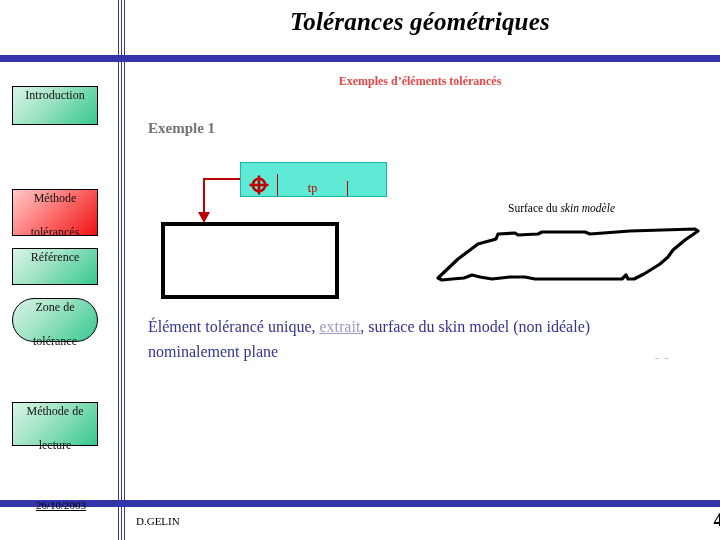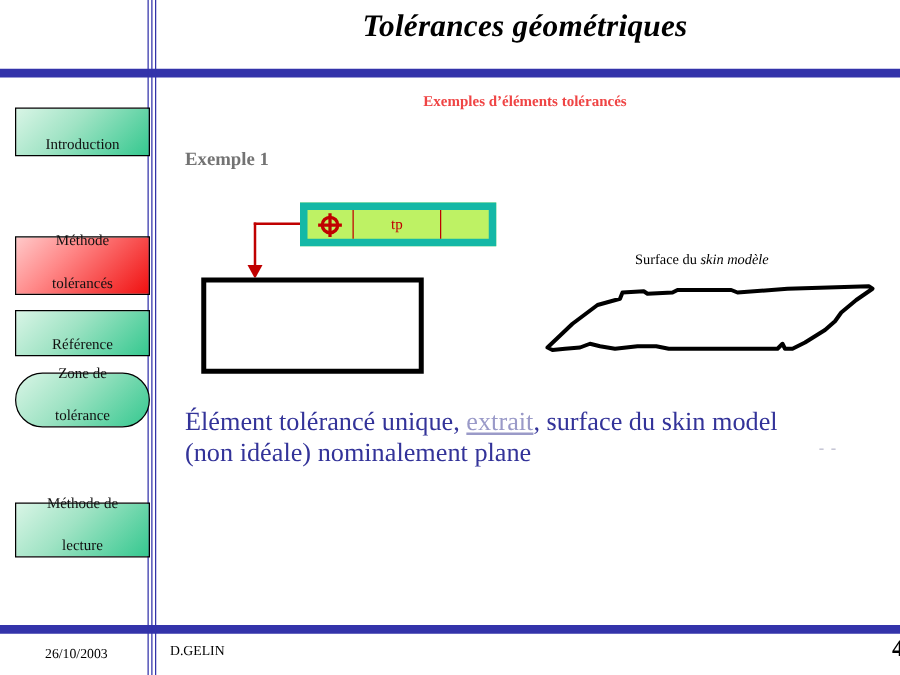--- a/index.html
+++ b/index.html
@@ -73,28 +73,28 @@
     top: 120px;
     font-size: 15px;
     font-weight: bold;
     color: #737373;
   }
 
   
   .nav-btn {
     position: absolute;
     left: 12px;
-    width: 108px;
+    width: 86px;
     border: 1px solid #000000;
     text-align: center;
     font-size: 12px;
     line-height: 17px;
     color: #111111;
     display: flex;
-    align-items: flex-end;
+    align-items: flex-start;
     justify-content: center;
     box-sizing: border-box;
     background: linear-gradient(135deg, #d9f5e6 0%, #9fe3c4 42%, #35c88f 100%);
   }
   .nav-btn.active {
     background: linear-gradient(135deg, #ffc9c9 0%, #ff8a8a 35%, #f01010 100%);
   }
   .nav-btn span { display: block; padding: 0 2px; }
 
   #nav-introduction   { top: 86px;  height: 39px; }
@@ -104,23 +104,24 @@
   #nav-zone           { top: 298px; height: 44px; border-radius: 22px; }
   #nav-methode        { top: 402px; height: 44px; }
 
   
   .tol-frame {
     position: absolute;
     left: 240px;
     top: 162px;
     height: 35px;
     display: flex;
-    border: 6px solid #14b8a6;
+    border: 1px solid #14b8a6;
     box-sizing: border-box;
-    background: #bef264;
+    background: #5eead4;
+    align-items: flex-end;
   }
   .tol-cell {
     border-right: 1px solid #c00000;
     box-sizing: border-box;
     display: flex;
     align-items: center;
     justify-content: center;
     color: #c00000;
     font-size: 12px;
   }
@@ -172,23 +173,23 @@
     left: 430px;
     top: 222px;
     width: 280px;
     height: 72px;
   }
 
   
   .caption {
     position: absolute;
     left: 148px;
-    top: 325px;
+    top: 314px;
     width: 500px;
-    font-size: 21px;
+    font-size: 16px;
     line-height: 25px;
     color: #333399;
   }
   .caption .link {
     color: #9a9ac8;
     text-decoration: underline;
   }
 
   .dash-mark {
     position: absolute;
@@ -196,23 +197,24 @@
     top: 350px;
     font-size: 13px;
     color: #b9b9cc;
     letter-spacing: 1px;
   }
 
   
   .footer-date {
     position: absolute;
     left: 36px;
-    top: 517px;
+    top: 499px;
     font-size: 11px;
     color: #000000;
+    text-decoration: underline;
   }
   .footer-author {
     position: absolute;
     left: 136px;
     top: 515px;
     font-size: 11px;
     color: #000000;
   }
   .footer-page {
     position: absolute;

